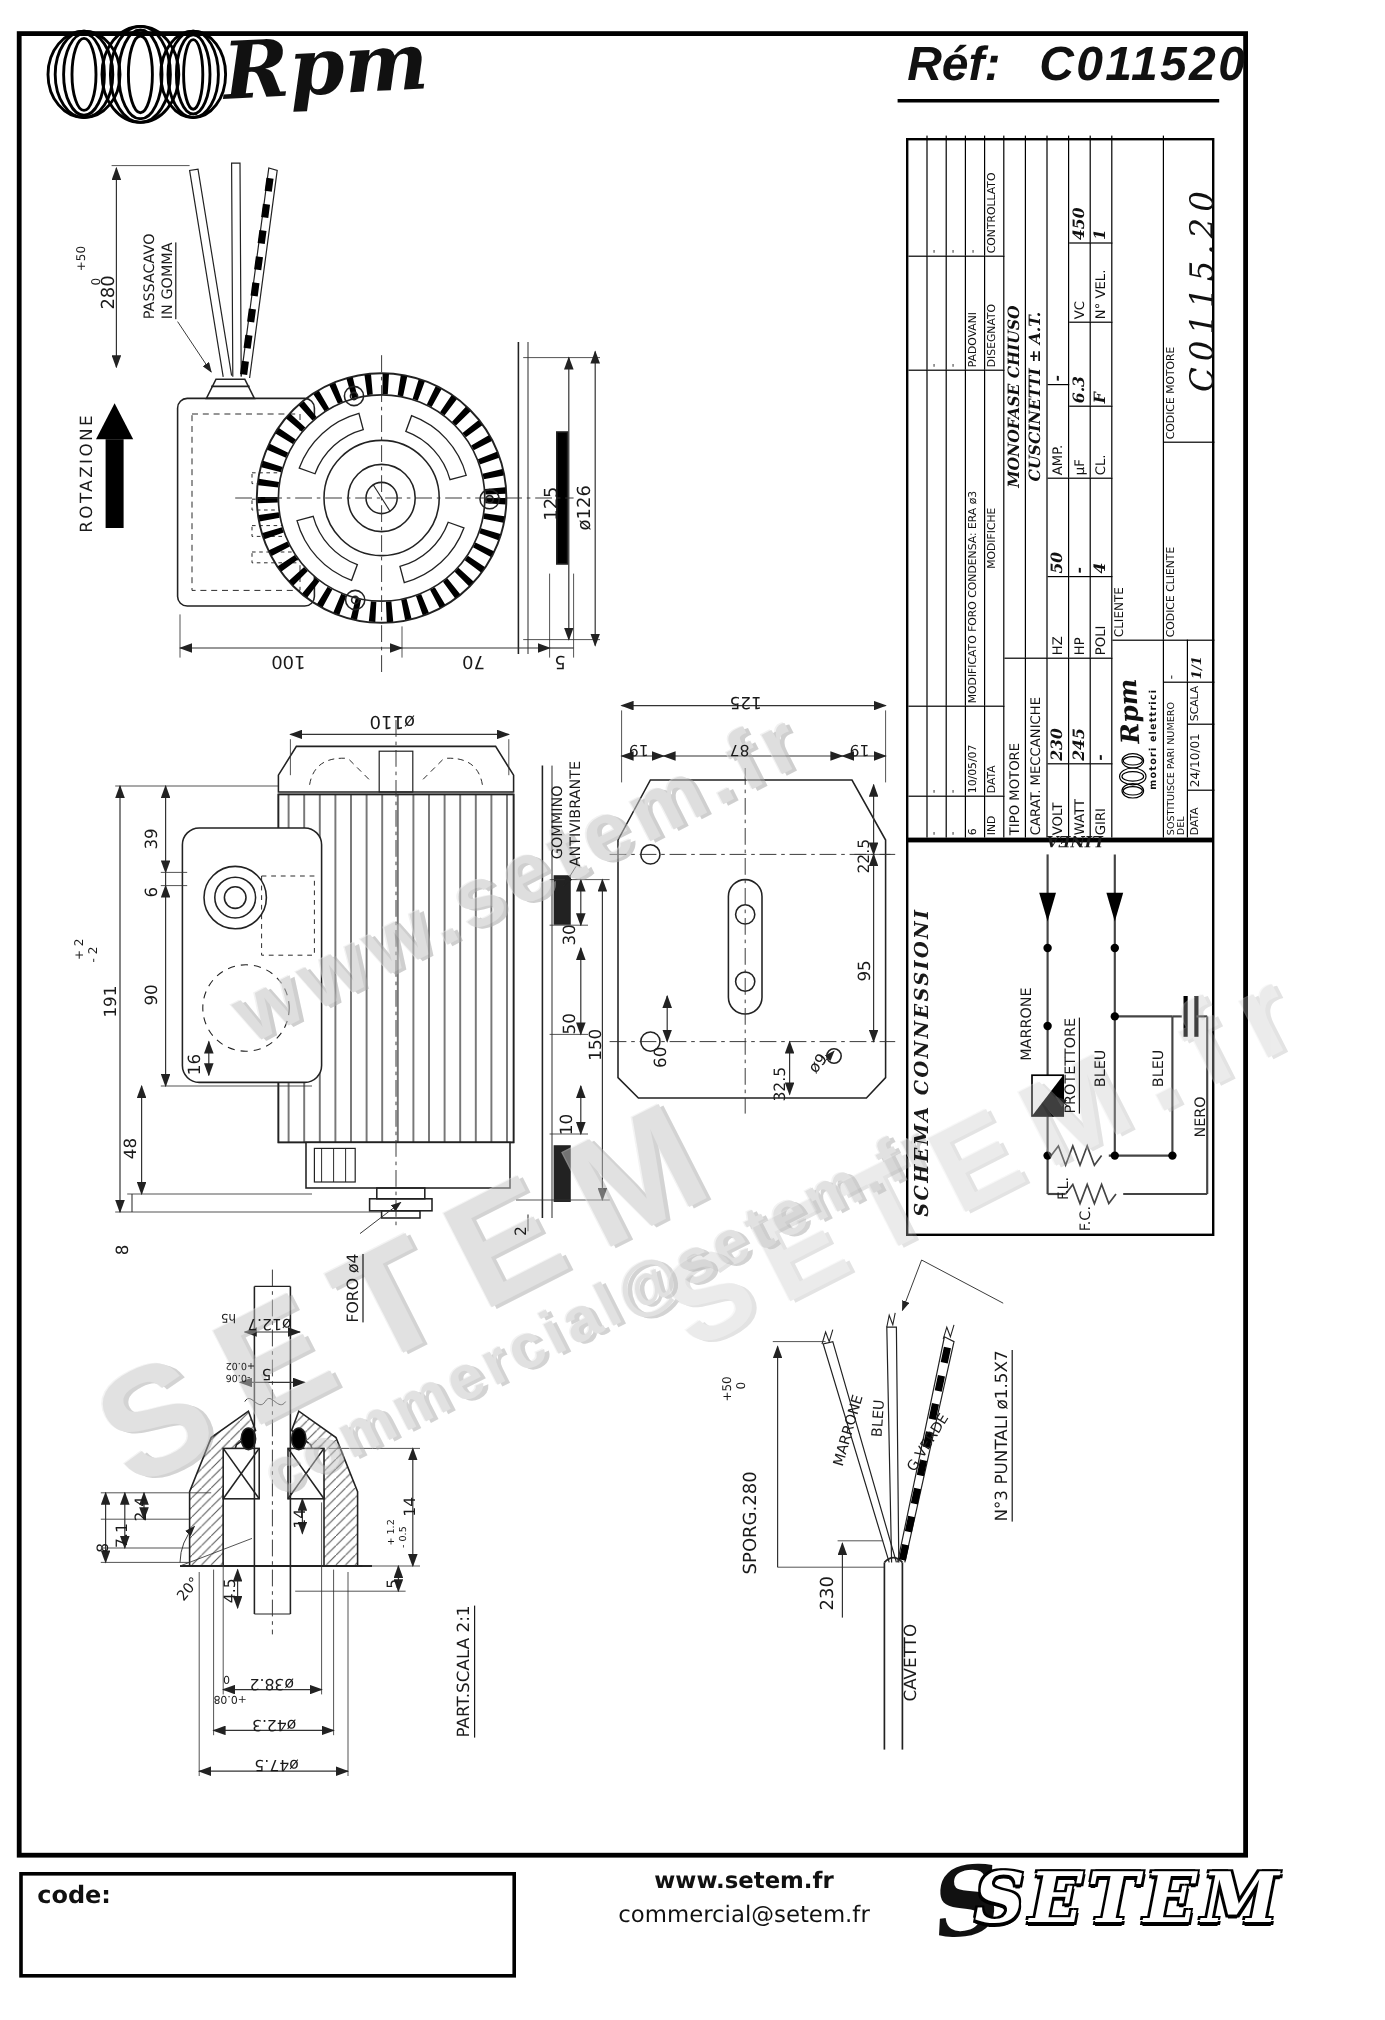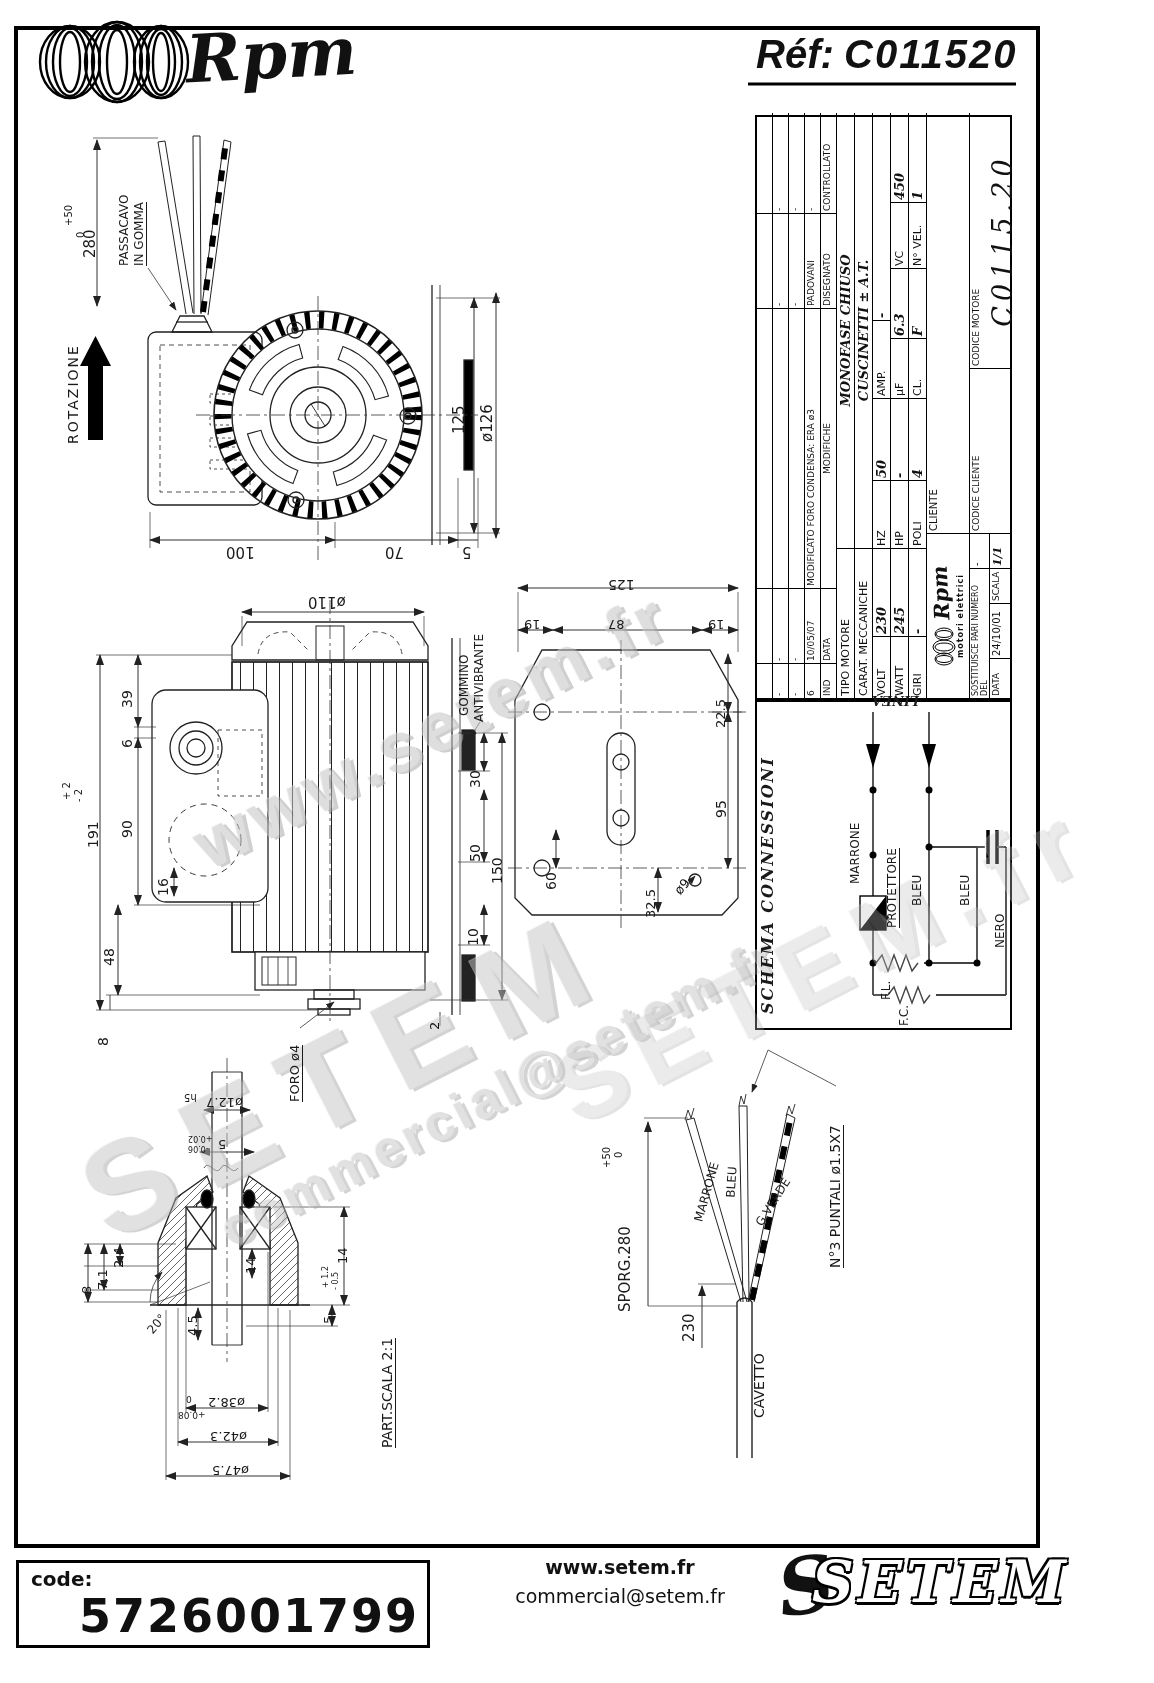--- a/index.html
+++ b/index.html
@@ -368,21 +368,21 @@
     </g>
   </svg>
 
   <div class="wm wm1">www.setem.fr</div>
   <div class="wm wm2">SETEM</div>
   <div class="wm wm3">commercial@setem.fr</div>
   <div class="wm wm4">SETEM.fr</div>
 
   <div class="brand">Rpm</div>
   <div class="refl" style="left:756px;top:32px;">Réf:</div>
-  <div class="refl" style="left:844px;top:32px;letter-spacing:2px;">C011520</div>
+  <div class="refl" style="left:866px;top:32px;letter-spacing:2px;">C011520</div>
 
   <span class="lb v f15" style="left:83px;top:258px;">280</span>
   <span class="lb v f10" style="left:64px;top:226px;">+50</span>
   <span class="lb v f10" style="left:76px;top:238px;">0</span>
   <span class="lb v f12" style="left:118px;top:266px;">PASSACAVO</span>
   <span class="lb v f12 ul" style="left:133px;top:266px;">IN GOMMA</span>
   <span class="lb v f14 ls2" style="left:66px;top:444px;">ROTAZIONE</span>
   <span class="lb v f15" style="left:452px;top:434px;">125</span>
   <span class="lb v f15" style="left:480px;top:442px;">ø126</span>
   <span class="lb u f15" style="left:226px;top:544px;">100</span>
@@ -540,20 +540,19 @@
   <span class="lb v f10" style="left:614px;top:1158px;">0</span>
   <span class="lb v f15" style="left:682px;top:1342px;">230</span>
   <span class="lb v f14" style="left:752px;top:1418px;">CAVETTO</span>
   <span class="lb rM f12" style="left:676px;top:1186px;">MARRONE</span>
   <span class="lb rB f12" style="left:716px;top:1176px;">BLEU</span>
   <span class="lb rG f12" style="left:746px;top:1196px;">G.VERDE</span>
   <span class="lb v f14 ul" style="left:828px;top:1268px;">N°3 PUNTALI ø1.5X7</span>
 
   <div class="codebox">
     <div class="codelabel">code:</div>
-    <div class="codeval">5726001799</div>
   </div>
   <div class="fsite">www.setem.fr</div>
   <div class="femail">commercial@setem.fr</div>
   <div class="sswoosh">S</div>
   <div class="slogo">SETEM</div>
 
 </div>
 
 </body></html>

